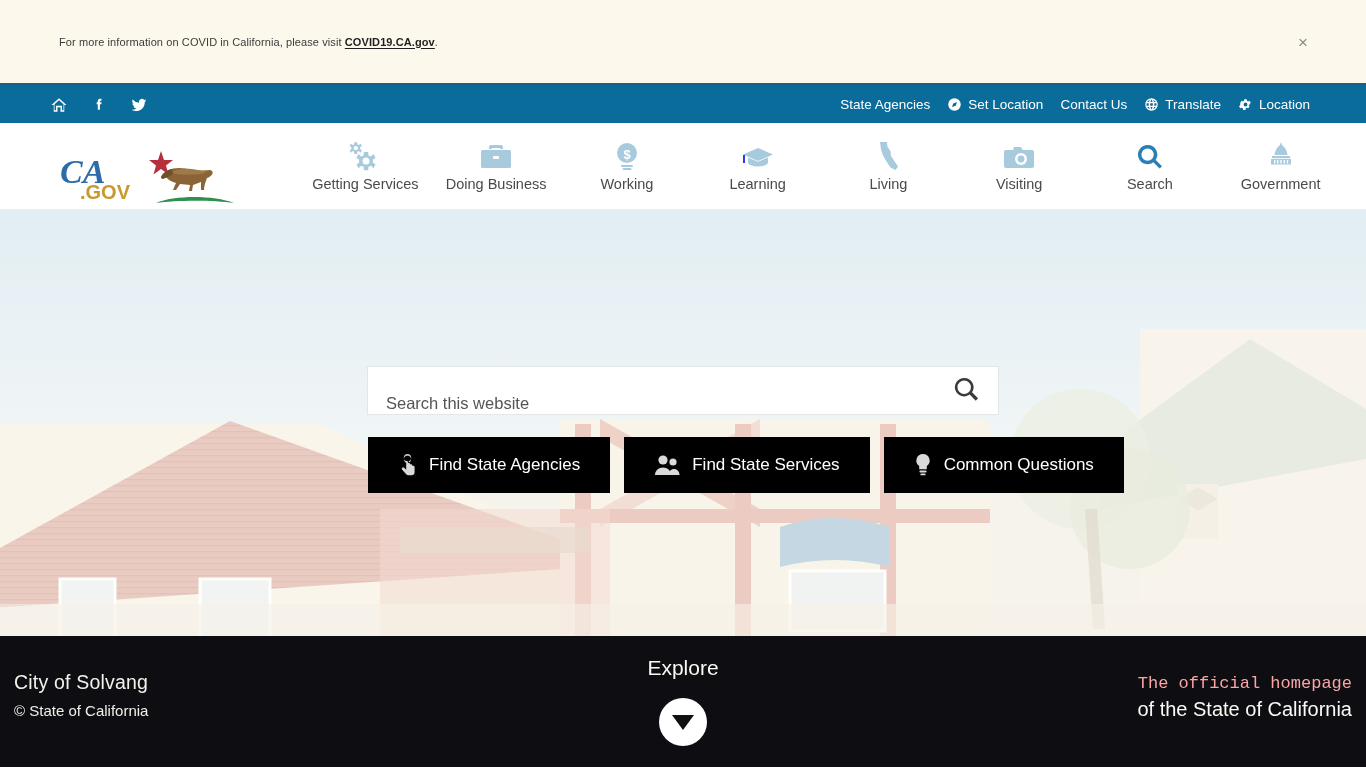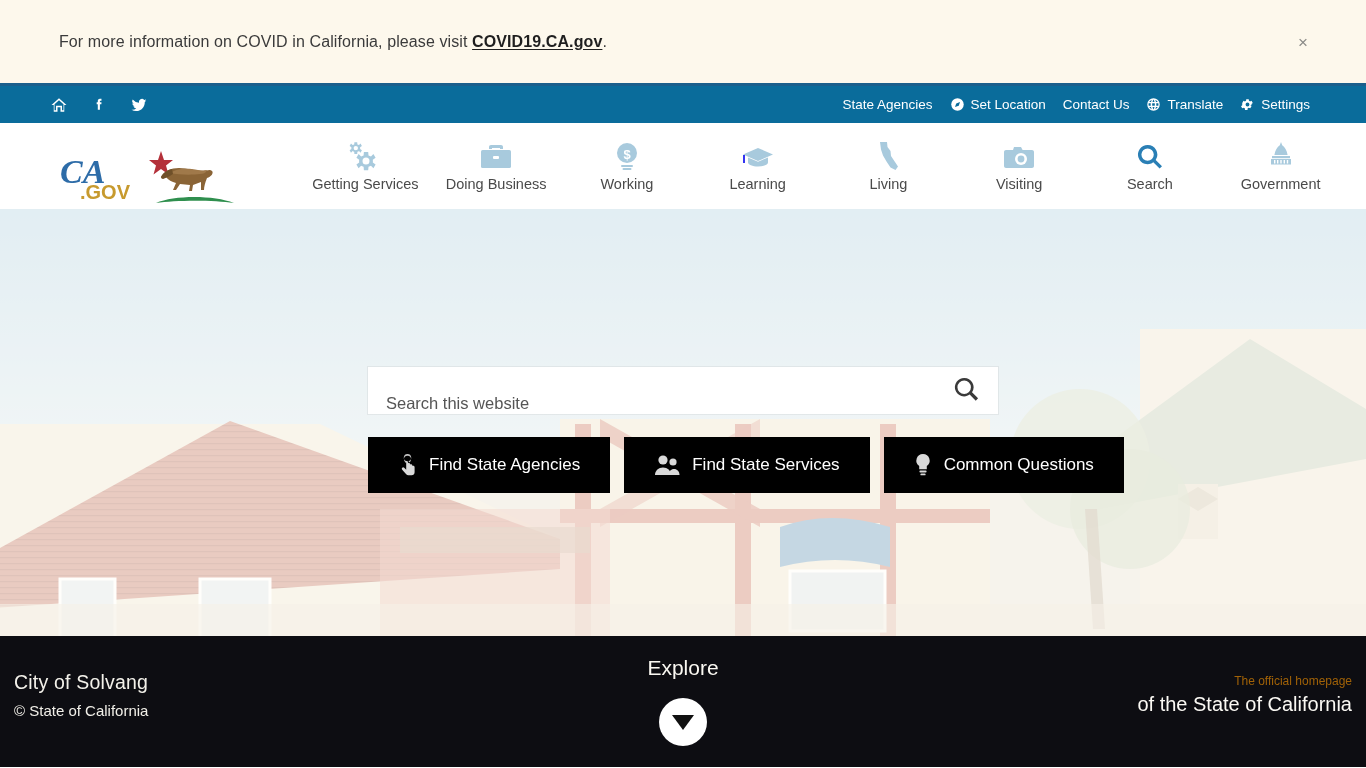--- a/index.html
+++ b/index.html
@@ -12,21 +12,21 @@
   
   .covid-banner {
     position: relative;
     width: 1366px; height: 86px;
     background: #fdf8ec;
     border-bottom: 3px solid #1b5f8c;
     display: flex; align-items: center;
   }
   .covid-text {
     margin-left: 59px;
-    font-size: 16px; color: #3b3b3b; letter-spacing: .1px;
+    font-size: 11px; color: #3b3b3b; letter-spacing: .1px;
   }
   .covid-text a {
     color: #1f1f1f; font-weight: bold; text-decoration: underline;
     text-underline-offset: 2px;
   }
   .covid-close {
     position: absolute; right: 58px; top: 50%;
     transform: translateY(-50%);
     font-size: 17px; color: #8b8b88; background: none; border: none;
     cursor: pointer; line-height: 1; font-family: "Liberation Sans", sans-serif;
@@ -119,21 +119,21 @@
     justify-content: center;
   }
   .explore-btn .tri {
     width: 0; height: 0;
     border-left: 11px solid transparent; border-right: 11px solid transparent;
     border-top: 15px solid #111;
   }
   .footer-right {
     position: absolute; right: 14px; top: 38px; text-align: right;
   }
-  .footer-official { font-size: 12px; color: #a16207; }
+  .footer-official { font-size: 17px; color: #fca5a5; font-family: Liberation Mono, monospace; }
   .footer-state { font-size: 20px; color: #fbf9f4; margin-top: 5px; }
 </style>
 </head>
 <body>
 
 <div class="covid-banner">
   <div class="covid-text">
     <span>For more information on COVID in California, please visit </span><a href="#">COVID19.CA.gov</a><span>.</span>
   </div>
   <button class="covid-close">×</button>
@@ -180,21 +180,21 @@
           </svg>
       </span>
       <span>Translate</span>
     </a>
     <a class="util-link" href="#">
       <span>
         <svg viewBox="0 0 24 24">
             <path d="M19.4 13a7.8 7.8 0 0 0 0-2l2-1.6-2-3.4-2.4 1a7.7 7.7 0 0 0-1.7-1L15 3.4h-4l-.3 2.6c-.6.2-1.2.6-1.7 1l-2.4-1-2 3.4L4.6 11a7.8 7.8 0 0 0 0 2l-2 1.6 2 3.4 2.4-1c.5.4 1.1.8 1.7 1l.3 2.6h4l.3-2.6c.6-.2 1.2-.6 1.7-1l2.4 1 2-3.4-2-1.6zM13 15.1a3.1 3.1 0 1 1 0-6.2 3.1 3.1 0 0 1 0 6.2z" transform="translate(-1 0)"></path>
           </svg>
       </span>
-      <span>Settings</span>
+      <span>Location</span>
     </a>
   </div>
 </div>
 
 <div class="main-nav">
   <a href="#">
     <svg class="logo" viewBox="0 0 190 62">
 
       <text x="2" y="36" font-family="Liberation Serif, serif" font-size="34" font-style="italic" fill="#2d6ca8" font-weight="bold">CA</text>
 

